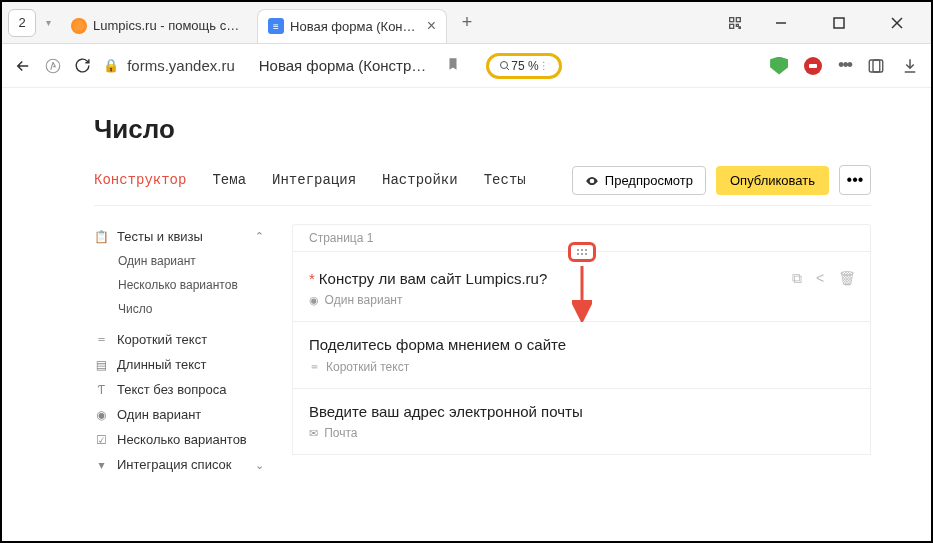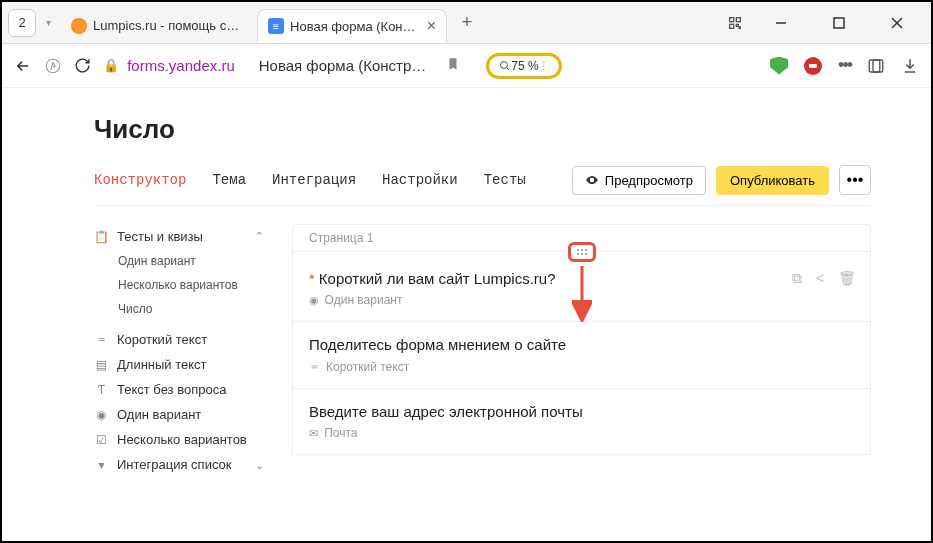--- a/index.html
+++ b/index.html
@@ -18,38 +18,38 @@
 .tab-close { color: #666; font-size: 16px; cursor: pointer; }
 .tab-new { width: 28px; height: 28px; display: flex; align-items: center; justify-content: center; color: #666; font-size: 18px; cursor: pointer; }
 .tab-bar-right { margin-left: auto; display: flex; gap: 18px; align-items: center; padding-right: 8px; }
 .win-btn { width: 40px; height: 30px; display: flex; align-items: center; justify-content: center; color: #333; cursor: pointer; }
 
 
 .addr-bar { height: 44px; display: flex; align-items: center; padding: 0 12px; gap: 12px; border-bottom: 1px solid #eee; }
 .addr-btn { color: #555; cursor: pointer; display: flex; align-items: center; justify-content: center; }
 .url-box { display: flex; align-items: center; gap: 8px; flex: 0 0 auto; }
 .lock { color: #999; font-size: 13px; }
-.url-text { color: #a21caf; font-size: 15px; }
+.url-text { color: #404040; font-size: 15px; }
 .page-title-bar { color: #333; font-size: 15px; margin-left: 12px; }
 .bookmark-icon { color: #888; margin-left: 8px; }
 .zoom-pill { border: 3px solid #eab308; border-radius: 14px; padding: 3px 10px; font-size: 12px; color: #333; display: flex; align-items: center; margin-left: 14px; }
 .addr-right { margin-left: auto; display: flex; align-items: center; gap: 16px; }
 .shield-green { width: 18px; height: 18px; background: #4CAF50; border-radius: 3px; clip-path: polygon(50% 0%, 100% 15%, 100% 60%, 50% 100%, 0% 60%, 0% 15%); }
 .ublock { width: 18px; height: 18px; background: #d32f2f; border-radius: 50%; position: relative; }
 .ublock::after { content: ''; position: absolute; width: 8px; height: 4px; background: #fff; top: 7px; left: 5px; border-radius: 1px; }
 .dots { color: #666; font-size: 18px; letter-spacing: -2px; }
 
 
 .page { padding: 26px 60px 0 92px; }
 .page-h1 { font-size: 26px; font-weight: 600; color: #222; margin-bottom: 20px; }
 .page-nav { display: flex; align-items: center; gap: 26px; border-bottom: 1px solid #eee; padding-bottom: 10px; }
 .nav-item { font-size: 14px; color: #333; cursor: pointer; font-family: Liberation Mono, monospace; }
 .nav-item.active { color: #e74c3c; font-weight: 500; }
 .nav-right { margin-left: auto; display: flex; gap: 10px; align-items: center; }
-.btn-preview { border: 1px solid #ccc; background: #fff; border-radius: 4px; padding: 6px 12px; font-size: 13px; display: flex; align-items: flex-start; gap: 6px; cursor: pointer; }
+.btn-preview { border: 1px solid #ccc; background: #fff; border-radius: 4px; padding: 6px 12px; font-size: 13px; display: flex; align-items: flex-end; gap: 6px; cursor: pointer; }
 .btn-publish { background: #ffdb4d; border: none; border-radius: 4px; padding: 7px 14px; font-size: 13px; cursor: pointer; }
 .btn-more { border: 1px solid #ccc; background: #fff; border-radius: 4px; width: 32px; height: 30px; display: flex; align-items: center; justify-content: center; cursor: pointer; font-size: 16px; }
 
 .layout { display: flex; gap: 28px; margin-top: 18px; }
 
 
 .sidebar { width: 170px; flex-shrink: 0; }
 .side-group { margin-bottom: 6px; }
 .side-head { display: flex; align-items: center; gap: 8px; font-size: 13px; color: #333; padding: 5px 0; cursor: pointer; }
 .side-head .chev { margin-left: auto; color: #888; font-size: 11px; }
@@ -253,21 +253,21 @@
         <svg class="arrow-ann" width="20" height="58">
           <defs>
               <marker id="ah" markerWidth="8" markerHeight="8" refX="4" refY="4" orient="auto">
                 <path d="M0,0 L8,4 L0,8 z" fill="#e74c3c"></path>
               </marker>
             </defs>
           <line x1="10" y1="2" x2="10" y2="48" stroke="#e74c3c" stroke-width="3" marker-end="url(#ah)"></line>
         </svg>
         <div class="q-title-row">
           <span class="req-star">*</span>
-          <span class="q-title">Короткий ли вам сайт Lumpics.ru?</span>
+          <span class="q-title">Констру ли вам сайт Lumpics.ru?</span>
         </div>
         <div class="q-type">
           <span class="q-type-icon">◉</span>
           <span>Один вариант</span>
         </div>
         <div class="q-actions">
           <span>⧉</span>
           <span>&lt;</span>
           <span>🗑</span>
         </div>

